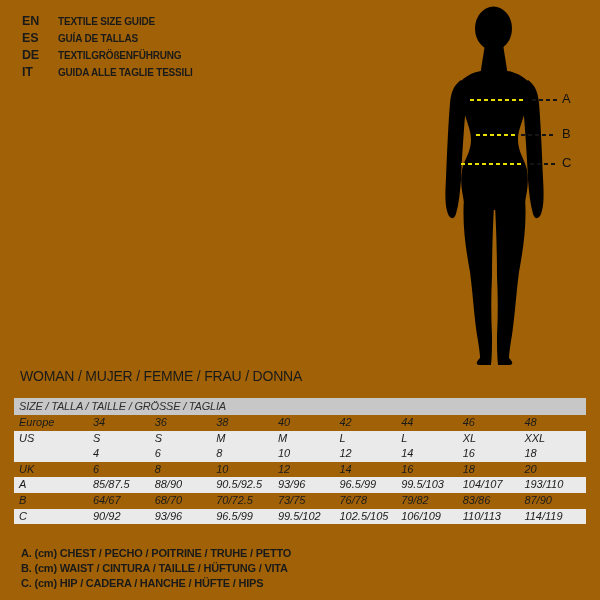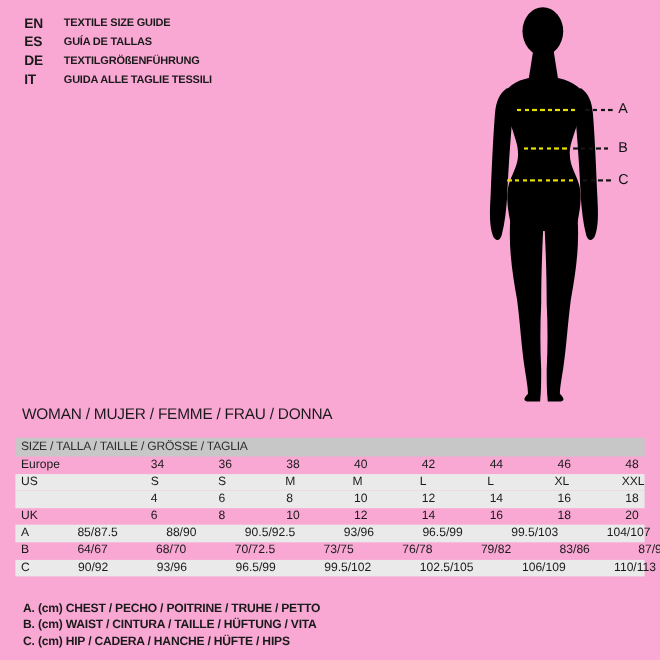--- a/index.html
+++ b/index.html
@@ -1,17 +1,17 @@
 <!DOCTYPE html>
 <html><head>
 <meta charset="utf-8">
 <style>
   html,body{margin:0;padding:0;background:#fff;}
   .canvas{
-    position:relative;width:600px;height:600px;background:#f9a8d4;overflow:hidden;
+    position:relative;width:600px;height:600px;background:#a16207;overflow:hidden;
     font-family:"Liberation Sans","DejaVu Sans",sans-serif;color:#1a1a1a;
   }
 
   
   .lang-block{position:absolute;left:22px;top:13px;}
   .lang-row{display:flex;height:17px;line-height:17px;}
   .lang-code{width:36px;font-weight:bold;font-size:12.5px;letter-spacing:-0.2px;}
   .lang-name{font-weight:bold;font-size:10px;letter-spacing:-0.2px;white-space:nowrap;}
 
   
@@ -24,24 +24,24 @@
     background-image:repeating-linear-gradient(to right,#e8e000 0 4px,transparent 4px 7px);}
   .dash-black{height:2px;top:0;
     background-image:repeating-linear-gradient(to right,#141414 0 4px,transparent 4px 7px);}
   .marker-label{top:-8px;font-size:13px;line-height:16px;color:#111;}
 
   
   .section-title{position:absolute;left:20px;top:368px;font-size:14px;font-weight:normal;
     letter-spacing:-0.2px;white-space:nowrap;}
 
   
-  .size-table{position:absolute;left:14px;top:398px;width:572px;font-size:11px;}
+  .size-table{position:absolute;left:14px;top:398px;width:572px;font-size:11px;font-style:italic;}
   .t-header{height:17px;line-height:17px;padding-left:5px;color:#2e2e2e;
     background:#c7c7c7;letter-spacing:-0.2px;}
-  .t-row{display:flex;height:15.6px;line-height:15.6px;gap:44px;}
+  .t-row{display:flex;height:15.6px;line-height:15.6px;}
   .t-label{width:74px;padding-left:5px;text-align:left;}
   .t-cell{flex:1;text-align:left;}
 
   
   .legend{position:absolute;left:21px;top:546px;}
   .legend-row{height:15px;line-height:15px;font-size:11px;font-weight:bold;
     letter-spacing:-0.2px;white-space:nowrap;}
 </style>
 </head>
 <body>

